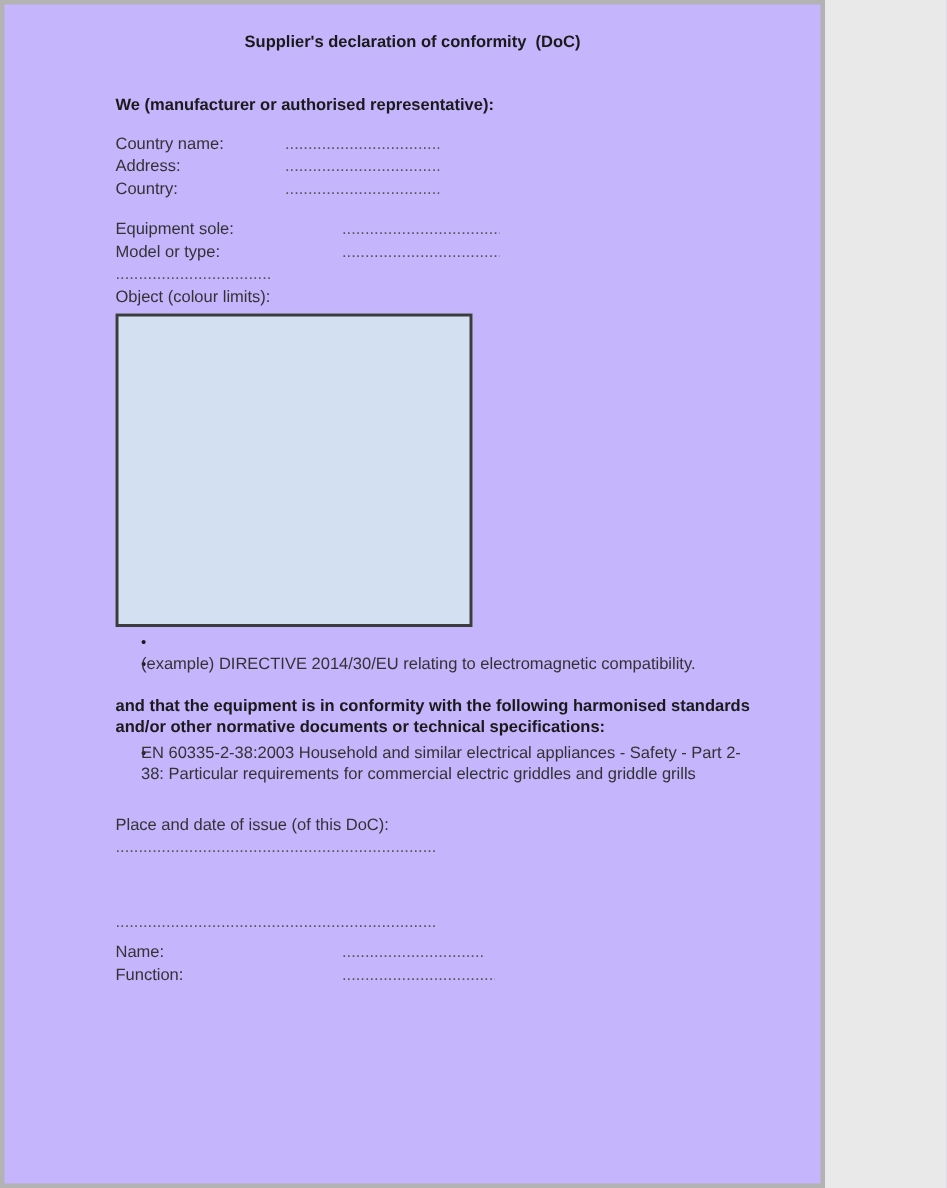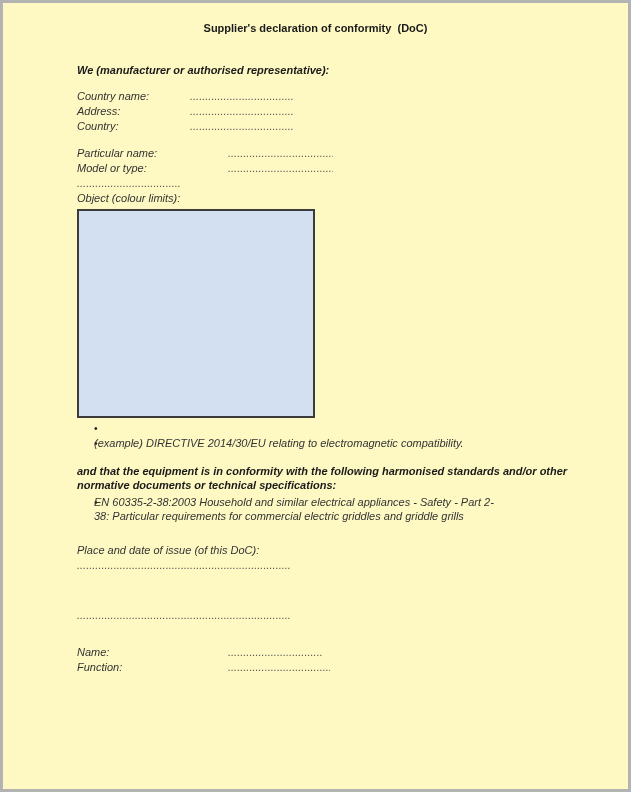--- a/index.html
+++ b/index.html
@@ -1,35 +1,35 @@
 <!DOCTYPE html>
 <html><head>
 <meta charset="utf-8">
 <style>
   * { margin: 0; padding: 0; box-sizing: border-box; }
   html, body { background: #e9e9e9; }
   body { width: 631px; height: 792px; font-family: "Liberation Sans", sans-serif; }
   .page {
-    width: 631px; height: 792px;
-    background: #fef9c3;
+    width: 550px; height: 792px;
+    background: #c4b5fd;
     border: 3px solid #b3b3b3;
     font-size: 11px;
     color: #333333;
     position: relative;
     overflow: hidden;
   }
   .doc-title {
     text-align: center;
     font-weight: bold;
     color: #1a1a1a;
     font-size: 11px;
     margin-top: 19px;
     white-space: pre-wrap;
   }
-  .content { padding-left: 74px; padding-right: 46px; font-style: italic; }
+  .content { padding-left: 74px; padding-right: 46px; }
   .bold-heading {
     font-weight: bold;
     color: #1a1a1a;
     line-height: 14px;
   }
   .we-heading   { margin-top: 29px; }
   .declare-heading { margin-top: 13px; }
   .that-heading { margin-top: 18px; }
   .andthat-heading { margin-top: 13px; max-width: 502px; }
   .fields { margin-top: 12px; }
@@ -57,21 +57,21 @@
   .bullet-list { margin-top: 3px; }
   .bullet-row { display: flex; line-height: 14px; }
   .bullet-marker { width: 17px; flex: none; text-align: left; padding-left: 17px; color: #1a1a1a; }
   .bullet-marker span { font-size: 10px; }
   .bullet-text { max-width: 402px; color: #333333; }
   .plain-line { line-height: 15px; }
   .place-label { margin-top: 20px; }
   .dotted-line-row { height: 15px; }
   .signed-label { margin-top: 21px; }
   .signature-dots { margin-top: 35px; }
-  .name-fields { margin-top: 22px; }
+  .name-fields { margin-top: 5px; }
 </style>
 </head>
 <body>
 
 <div class="page">
 
   <div class="doc-title">Supplier's declaration of conformity  (DoC)</div>
 
   <div class="content">
 
@@ -88,21 +88,21 @@
       </div>
       <div class="field-row">
         <span class="field-label label-col-narrow">Country:</span>
         <span class="dots w103">..........................................................................................</span>
       </div>
     </div>
 
 
     <div class="fields">
       <div class="field-row">
-        <span class="field-label label-col-wide">Particular name:</span>
+        <span class="field-label label-col-wide">Equipment sole:</span>
         <span class="dots w105">..........................................................................................</span>
       </div>
       <div class="field-row">
         <span class="field-label label-col-wide">Model or type:</span>
         <span class="dots w105">..........................................................................................</span>
       </div>
       <div class="field-row">
         <span class="dots w103">..........................................................................................</span>
       </div>
       <div class="field-row">

